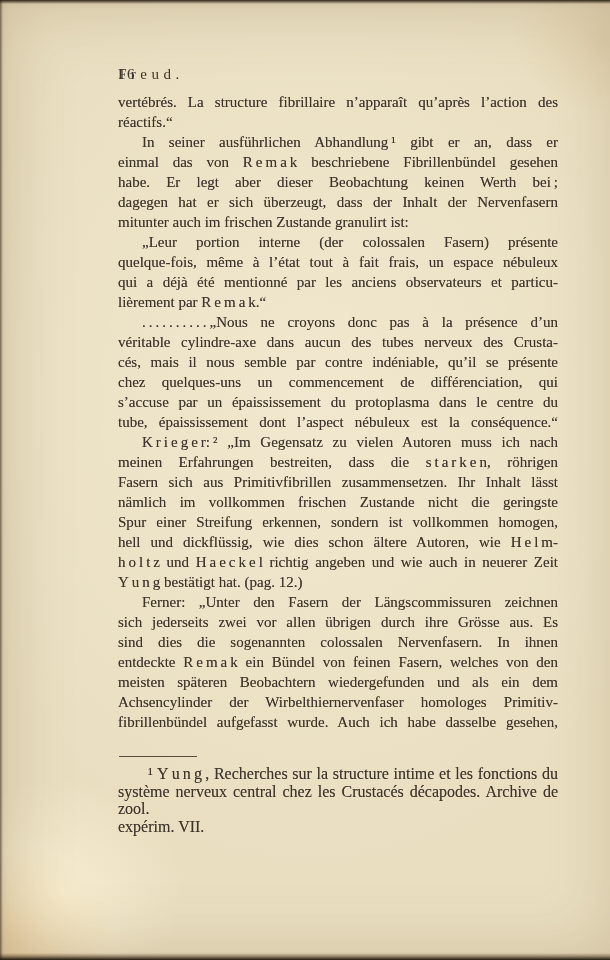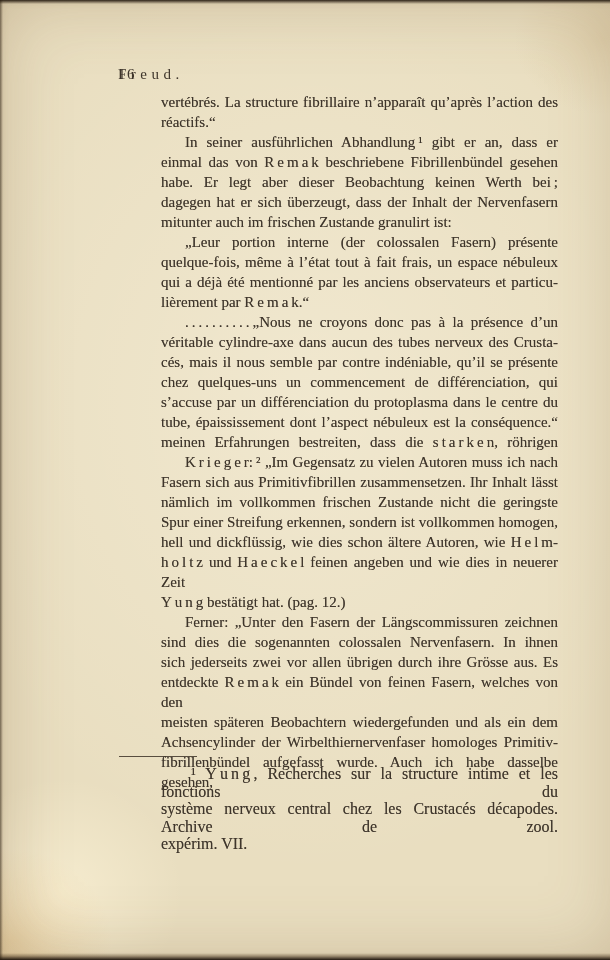--- a/index.html
+++ b/index.html
@@ -24,21 +24,21 @@
 
   .header{position:absolute;left:118px;top:66px;width:440px;height:20px;font-size:15px;}
   .page-number{position:absolute;left:0;top:0;letter-spacing:1.5px;}
   .running-head{position:absolute;left:0;right:0;top:0;letter-spacing:4.5px;}
 
   .body-text{
     position:absolute;left:118px;top:92px;width:440px;
     font-size:15px;line-height:20px;
     text-shadow:0 0 .5px rgba(62,53,43,.55);
   }
-  .line{text-align:justify;text-align-last:justify;white-space:normal;margin-left:43px;}
+  .line{text-align:justify;text-align-last:justify;white-space:normal;}
   .line.last{text-align-last:left;}
   .body-text .line.indent{text-indent:24px;}
 
   .footnote-rule{position:absolute;left:119px;top:756px;width:78px;height:0;border-top:1.4px solid rgba(62,52,40,.85);}
   .footnotes{
     position:absolute;left:118px;top:765px;width:440px;
     font-size:16px;line-height:17.6px;
     text-shadow:0 0 .4px rgba(62,53,43,.5);
   }
   .footnotes .line.indent{text-indent:30px;}
@@ -68,37 +68,37 @@
         <div class="line indent">„Leur portion interne (der colossalen Fasern) présente</div>
         <div class="line">quelque-fois, même à l’état tout à fait frais, un espace nébuleux</div>
         <div class="line">qui a déjà été mentionné par les anciens observateurs et particu-</div>
         <div class="line last">lièrement par R e m a k.“</div>
       </div>
       <div>
         <div class="line indent">. . . . . . . . . . „Nous ne croyons donc pas à la présence d’un</div>
         <div class="line">véritable cylindre-axe dans aucun des tubes nerveux des Crusta-</div>
         <div class="line">cés, mais il nous semble par contre indéniable, qu’il se présente</div>
         <div class="line">chez quelques-uns un commencement de différenciation, qui</div>
-        <div class="line">s’accuse par un différenciation du protoplasma dans le centre du</div>
+        <div class="line">s’accuse par un épaississement du protoplasma dans le centre du</div>
         <div class="line">tube, épaississement dont l’aspect nébuleux est la conséquence.“</div>
       </div>
       <div>
+        <div class="line indent">K r i e g e r: ² „Im Gegensatz zu vielen Autoren muss ich nach</div>
         <div class="line">meinen Erfahrungen bestreiten, dass die s t a r k e n, röhrigen</div>
-        <div class="line indent">K r i e g e r: ² „Im Gegensatz zu vielen Autoren muss ich nach</div>
         <div class="line">Fasern sich aus Primitivfibrillen zusammensetzen. Ihr Inhalt lässt</div>
         <div class="line">nämlich im vollkommen frischen Zustande nicht die geringste</div>
         <div class="line">Spur einer Streifung erkennen, sondern ist vollkommen homogen,</div>
         <div class="line">hell und dickflüssig, wie dies schon ältere Autoren, wie H e l m-</div>
-        <div class="line">h o l t z und H a e c k e l feinen angeben und wie dies in neuerer Zeit</div>
+        <div class="line">h o l t z und H a e c k e l richtig angeben und wie auch in neuerer Zeit</div>
         <div class="line last">Y u n g bestätigt hat. (pag. 12.)</div>
       </div>
       <div>
         <div class="line indent">Ferner: „Unter den Fasern der Längscommissuren zeichnen</div>
+        <div class="line">sich jederseits zwei vor allen übrigen durch ihre Grösse aus. Es</div>
         <div class="line">sind dies die sogenannten colossalen Nervenfasern. In ihnen</div>
-        <div class="line">sich jederseits zwei vor allen übrigen durch ihre Grösse aus. Es</div>
         <div class="line">entdeckte R e m a k ein Bündel von feinen Fasern, welches von den</div>
         <div class="line">meisten späteren Beobachtern wiedergefunden und als ein dem</div>
         <div class="line">Achsencylinder der Wirbelthiernervenfaser homologes Primitiv-</div>
         <div class="line">fibrillenbündel aufgefasst wurde. Auch ich habe dasselbe gesehen,</div>
       </div>
     </div>
 
   <div class="footnote-rule"></div>
 
   <div class="footnotes">

